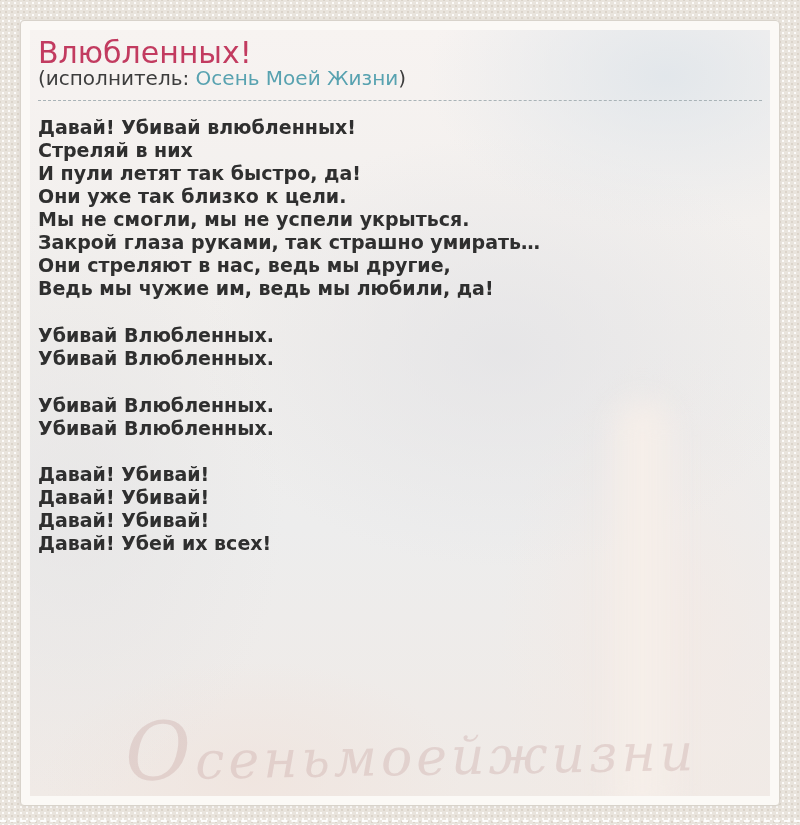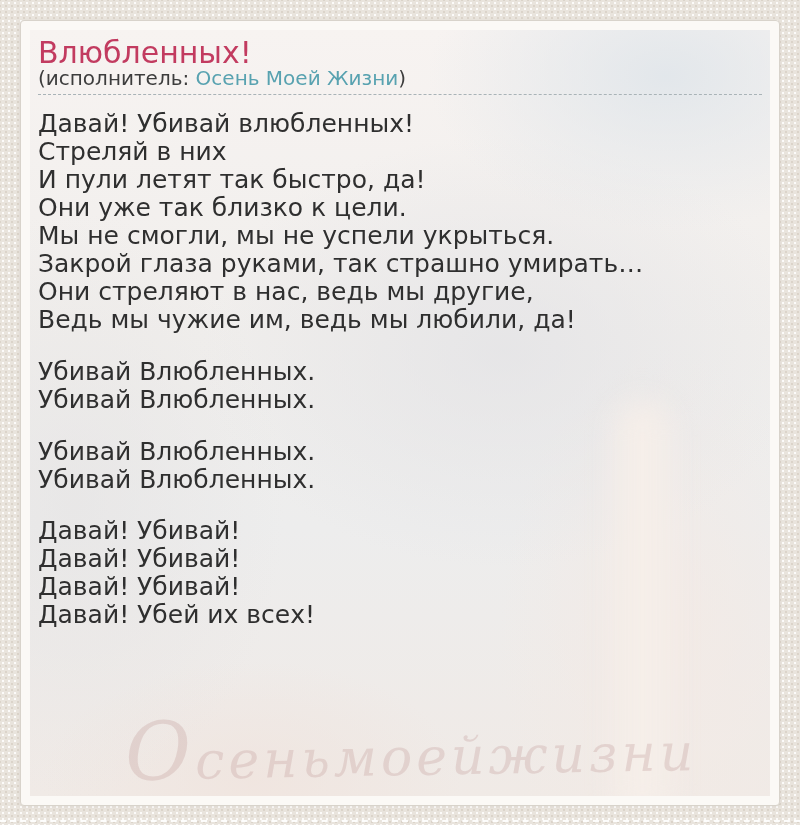--- a/index.html
+++ b/index.html
@@ -79,35 +79,36 @@
     margin: 0;
     font-size: 30px;
     line-height: 30px;
     font-weight: normal;
     color: #c23b60;
   }
   .artist-line {
     font-size: 20px;
     line-height: 20px;
     color: #3d3d3d;
-    padding-bottom: 6px;
+    padding-bottom: 12px;
     border-bottom: 1px dashed #a9b3b7;
   }
   .artist-link {
     color: #58a2b0;
     text-decoration: none;
     cursor: pointer;
   }
   .lyrics { margin-top: 15px; }
   .stanza {
     margin: 0 0 23.8px 0;
-    font-size: 25px;
-    line-height: 28px;
+    font-size: 19px;
+    line-height: 23px;
     color: #2f2f2f;
     white-space: pre-line;
+    font-weight: bold;
   }
 </style>
 </head>
 <body>
 
 <div class="page">
   <div class="panel">
     <div class="artwork">
       <div class="trunk"></div>
       <div class="watermark">Осеньмоейжизни</div>

